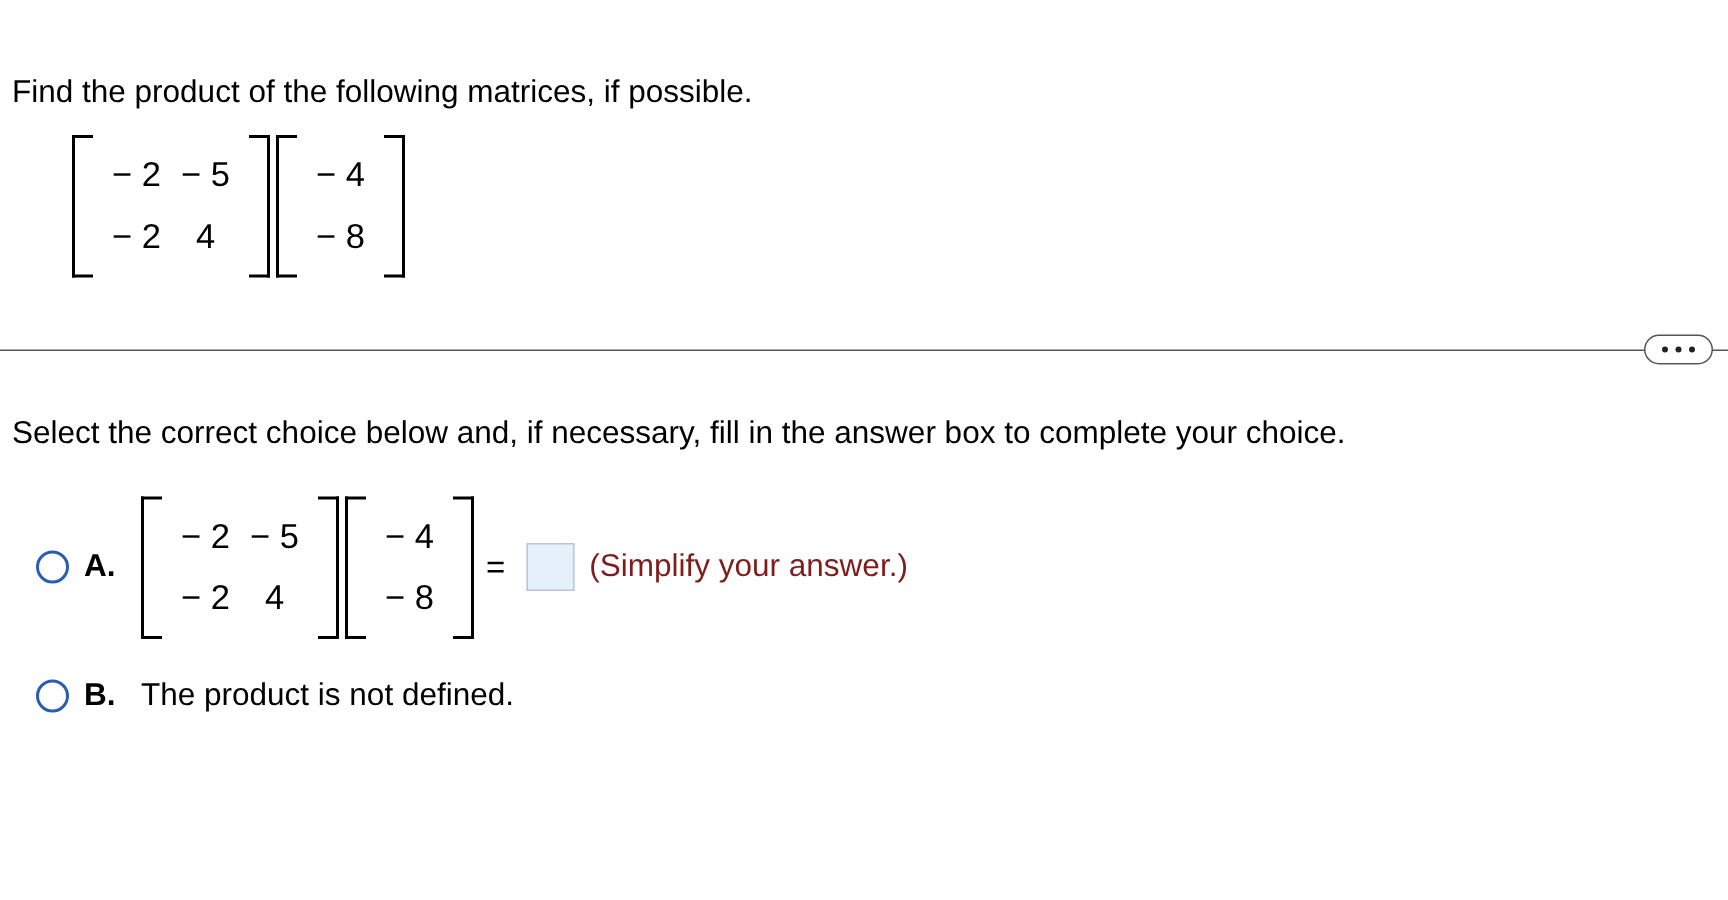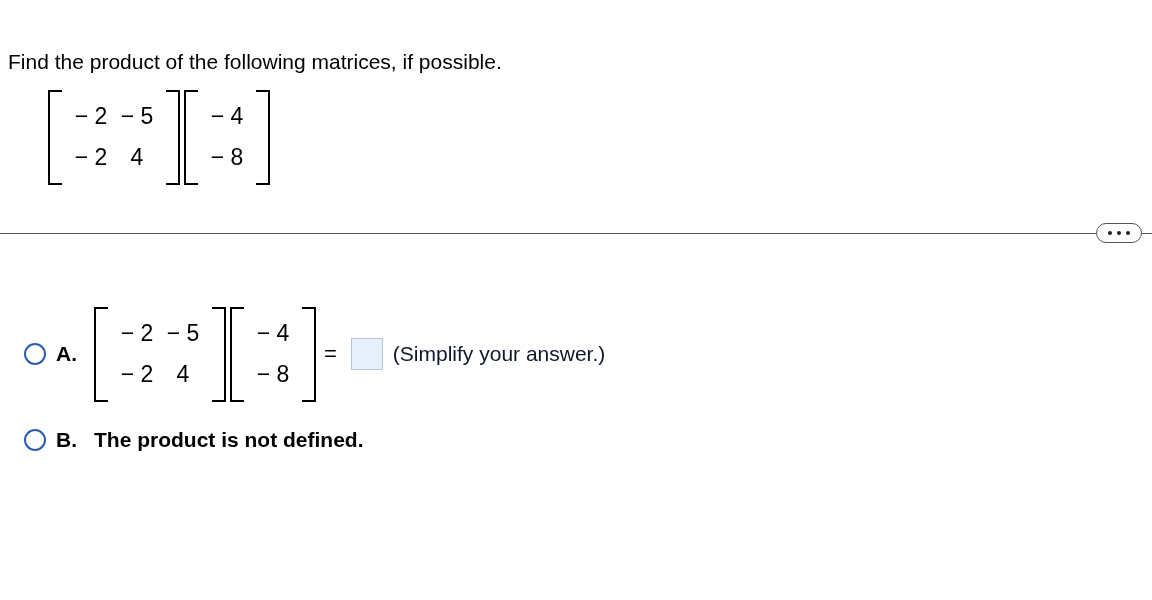--- a/index.html
+++ b/index.html
@@ -137,31 +137,30 @@
   .answer-box {
     width: 30px;
     height: 30px;
     background: #e6f0fa;
     border: 1px solid #b8c4da;
     margin: 0 6px;
     cursor: text;
   }
   .hint {
     font-size: 21px;
-    color: #0f172a;
+    color: #7f1d1d;
     margin-left: 4px;
   }
   .choice-b {
     align-items: flex-start;
     display: flex;
     align-items: center;
   }
   .choice-b .choice-text {
     font-size: 21px;
-    font-weight: bold;
   }
 </style>
 </head>
 <body>
 
 <div class="top">
   <div class="question">Find the product of the following matrices, if possible.</div>
 
   <div class="matrices-row">
     <div class="matrix">
@@ -197,20 +196,21 @@
 <div class="hr-wrap">
   <div class="hr-line"></div>
   <div class="ellipsis-pill">
     <span></span>
       <span></span>
       <span></span>
   </div>
 </div>
 
 <div class="section">
+  <div>Select the correct choice below and, if necessary, fill in the answer box to complete your choice.</div>
 
   <div class="choices">
     <div class="choice">
       <div class="radio"></div>
       <div class="choice-label">A.</div>
 
       <div class="matrix">
         <div class="bracket-left"></div>
         <div class="matrix-body">
           <div class="mrow">

